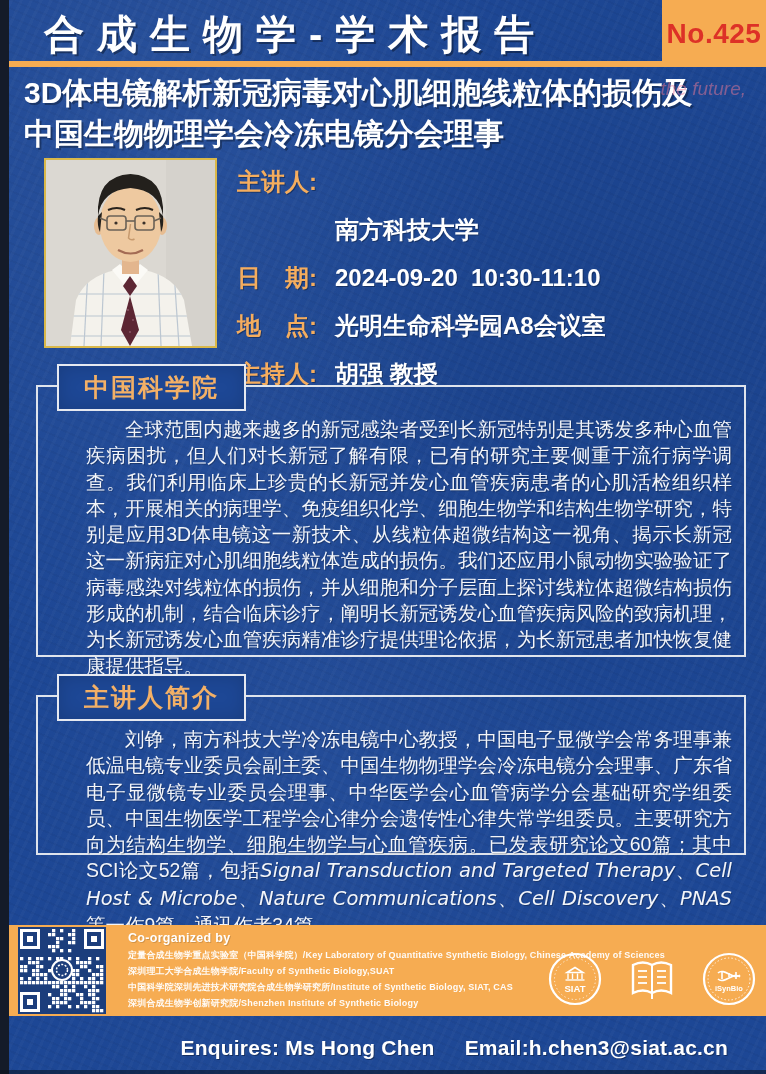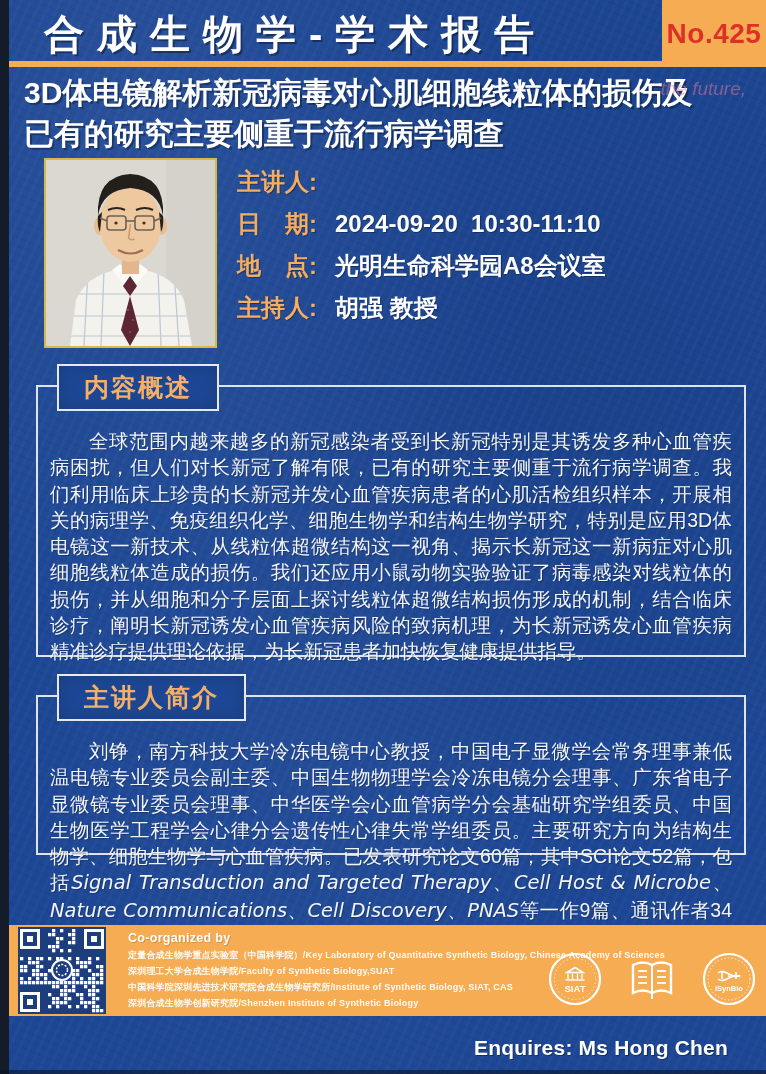--- a/index.html
+++ b/index.html
@@ -46,45 +46,46 @@
   .lecture-title div {
     font-size:30px; font-weight:900; line-height:41px;
     text-shadow:2px 2px 0 rgba(0,0,0,.3);
   }
 
   
   .photo-frame {
     position:absolute; left:44px; top:158px; width:173px; height:190px;
     border:2px solid #d9b84a; background:#dbd8d2; overflow:hidden;
   }
-  .info-rows { position:absolute; left:237px; top:166px; display:flex; flex-direction:column; gap:11px; }
+  .info-rows { position:absolute; left:237px; top:166px; display:flex; flex-direction:column; gap:17px; }
   .info-row { display:flex; align-items:baseline; height:31px; }
   .info-label {
     width:98px; color:#f5ad5e; font-size:24px; font-weight:800; white-space:pre-wrap;
     text-shadow:1px 1px 0 rgba(0,0,0,.3);
   }
   .info-value {
     color:#ffffff; font-size:24px; font-weight:800; white-space:pre-wrap;
     text-shadow:1px 1px 0 rgba(0,0,0,.3);
   }
 
   
   .panel { position:absolute; left:36px; width:710px; border:2px solid #dfe4ec; }
   .panel-heading {
     position:absolute; top:-23px; left:19px;
     background:#1d4795; border:2px solid #e6e9f0;
     padding:5px 25px; color:#f3b066; font-size:25px; font-weight:800;
     letter-spacing:2px; white-space:nowrap;
     box-shadow:inset 0 0 18px rgba(0,0,0,.15);
   }
   .panel-body {
-    padding:41px 12px 0 12px; color:#f3f5f9;
+    padding:29px 12px 0 12px; color:#f3f5f9;
     font-size:19.5px; line-height:26.3px; font-weight:500;
     text-align:justify; text-indent:2em;
     text-shadow:1px 1px 0 rgba(0,0,0,.25);
+    margin-left:36px;
   }
   .panel.overview { top:385px; height:272px; }
   .panel.bio      { top:695px; height:160px; }
   .panel-body i { font-style:italic; font-family:"DejaVu Sans", sans-serif; }
 
   
   .footer-band { position:absolute; left:0; top:925px; width:766px; height:91px; background:#f6ac52; }
   .qr {
     position:absolute; left:18px; top:927px; width:88px; height:87px;
     background:#1c3e7c; z-index:10;
@@ -115,21 +116,21 @@
   </div>
   <div class="orange-rule"></div>
   <div class="no-box">
     <span>No.425</span>
   </div>
 
   <div class="watermark">the future,</div>
 
   <div class="lecture-title">
     <div>3D体电镜解析新冠病毒对心肌细胞线粒体的损伤及</div>
-    <div>已有的研究主要侧重于流行病学调查</div>
+    <div>中国生物物理学会冷冻电镜分会理事</div>
   </div>
 
   <div class="photo-frame">
     <svg width="169" height="186" viewBox="0 0 169 186">
       <rect x="0" y="0" width="169" height="186" fill="#dbd8d2"></rect>
       <rect x="120" y="0" width="49" height="186" fill="#cfccc6" opacity="0.45"></rect>
       <defs>
         <clipPath id="shirtClip">
           <path d="M24,186 L30,140 Q40,116 70,110 L98,110 Q128,116 138,140 L146,186 Z"></path>
         </clipPath>
@@ -171,35 +172,39 @@
       <path d="M84.5,64 L82.5,78 q2.5,3 6,1" stroke="#c79a6e" stroke-width="1.5" fill="none"></path>
       <path d="M72,90 q12.5,7 25,0" stroke="#a36b54" stroke-width="2.2" fill="none"></path>
     </svg>
   </div>
 
   <div class="info-rows">
     <div class="info-row">
       <span class="info-label">主讲人:</span>
     </div>
     <div class="info-row">
+      <span class="info-label"></span>
+      <span class="info-value">南方科技大学</span>
+    </div>
+    <div class="info-row">
       <span class="info-label">日　期:</span>
       <span class="info-value">2024-09-20  10:30-11:10</span>
     </div>
     <div class="info-row">
       <span class="info-label">地　点:</span>
       <span class="info-value">光明生命科学园A8会议室</span>
     </div>
     <div class="info-row">
       <span class="info-label">主持人:</span>
       <span class="info-value">胡强 教授</span>
     </div>
   </div>
 
   <section class="panel overview">
-    <div class="panel-heading">内容概述</div>
+    <div class="panel-heading">中国科学院</div>
     <p class="panel-body">全球范围内越来越多的新冠感染者受到长新冠特别是其诱发多种心血管疾病困扰，但人们对长新冠了解有限，已有的研究主要侧重于流行病学调查。我们利用临床上珍贵的长新冠并发心血管疾病患者的心肌活检组织样本，开展相关的病理学、免疫组织化学、细胞生物学和结构生物学研究，特别是应用3D体电镜这一新技术、从线粒体超微结构这一视角、揭示长新冠这一新病症对心肌细胞线粒体造成的损伤。我们还应用小鼠动物实验验证了病毒感染对线粒体的损伤，并从细胞和分子层面上探讨线粒体超微结构损伤形成的机制，结合临床诊疗，阐明长新冠诱发心血管疾病风险的致病机理，为长新冠诱发心血管疾病精准诊疗提供理论依据，为长新冠患者加快恢复健康提供指导。</p>
   </section>
 
   <section class="panel bio">
     <div class="panel-heading">主讲人简介</div>
     <p class="panel-body"><span>刘铮，南方科技大学冷冻电镜中心教授，中国电子显微学会常务理事兼低温电镜专业委员会副主委、中国生物物理学会冷冻电镜分会理事、广东省电子显微镜专业委员会理事、中华医学会心血管病学分会基础研究学组委员、中国生物医学工程学会心律分会遗传性心律失常学组委员。主要研究方向为结构生物学、细胞生物学与心血管疾病。已发表研究论文60篇；其中SCI论文52篇，包括</span><i>Signal Transduction and Targeted Therapy</i><span>、</span><i>Cell Host &amp; Microbe</i><span>、</span><i>Nature Communications</i><span>、</span><i>Cell Discovery</i><span>、</span><i>PNAS</i><span>等一作9篇、通讯作者34篇。</span></p>
   </section>
 
   <div class="footer-band"></div>
 
@@ -404,17 +409,18 @@
         <line x1="20" y1="20" x2="20" y2="27"></line>
           <line x1="27" y1="21" x2="27" y2="25"></line>
           <line x1="34" y1="20" x2="34" y2="27"></line>
       </g>
       <text x="27" y="39" text-anchor="middle" fill="#ffffff" font-size="7.5" font-weight="bold" font-family="Liberation Sans, sans-serif">iSynBio</text>
     </svg>
   </div>
 
   <div class="enquiries">
     <span>Enquires: Ms Hong Chen</span>
+    <span>Email:h.chen3@siat.ac.cn</span>
   </div>
 
   <div class="edge-left"></div>
   <div class="edge-bottom"></div>
 </div>
 
 </body></html>

